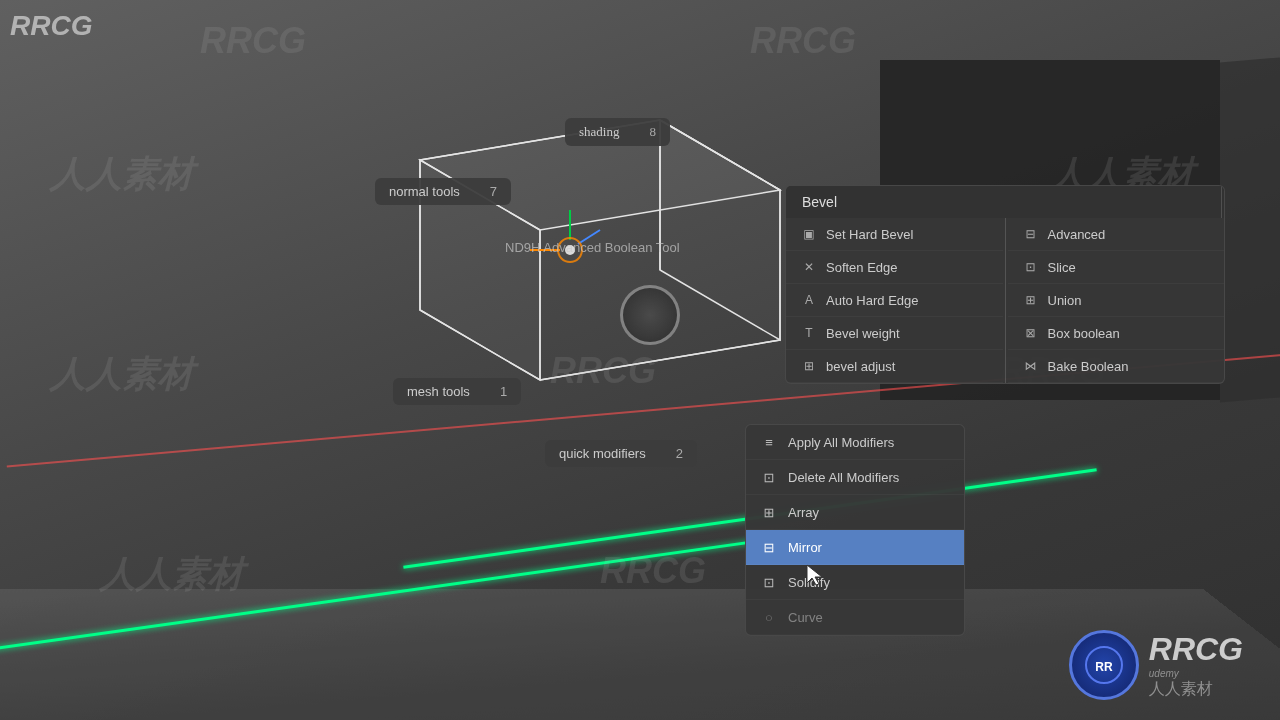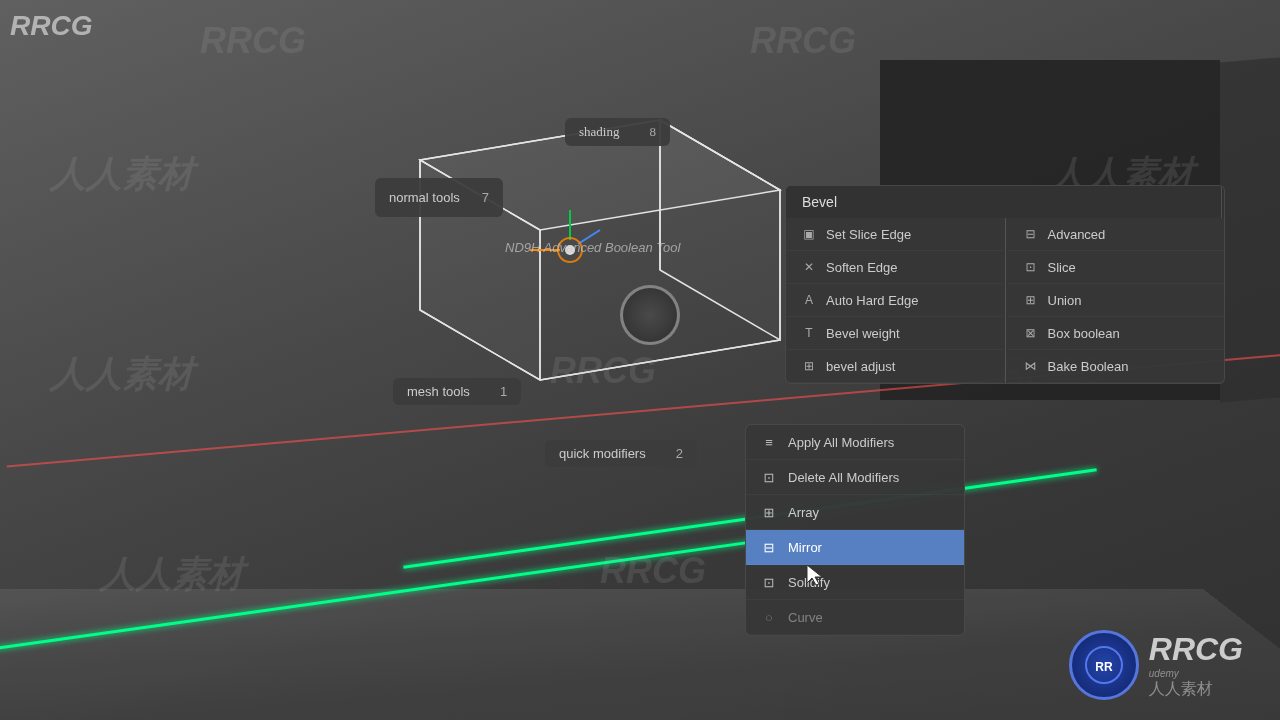--- a/index.html
+++ b/index.html
@@ -97,24 +97,24 @@
       gap: 30px;
       font-family: Liberation Serif, serif;
     }
 
     
     .normal-tools-panel {
       top: 178px;
       left: 375px;
       background: rgba(60, 60, 60, 0.95);
       border-radius: 6px;
-      padding: 12px 14px;
-      display: flex;
-      align-items: center;
-      gap: 22px;
+      padding: 6px 14px;
+      display: flex;
+      align-items: center;
+      gap: 30px;
     }
 
     
     .mesh-tools-panel {
       top: 378px;
       left: 393px;
       background: rgba(60, 60, 60, 0.95);
       border-radius: 6px;
       padding: 6px 14px;
       display: flex;
@@ -193,21 +193,20 @@
     }
 
     
     .nd9h-label {
       position: absolute;
       top: 240px;
       left: 505px;
       color: rgba(200,200,200,0.7);
       font-size: 13px;
       pointer-events: none;
-      font-style: italic;
     }
 
     
     .orbit-circle {
       position: absolute;
       top: 285px;
       left: 620px;
       width: 60px;
       height: 60px;
       border: 3px solid rgba(150,150,150,0.8);
@@ -481,21 +480,21 @@
 
   <div class="bevel-boolean-menu">
     <div class="menu-header-row">
       <div class="menu-col-header">Bevel</div>
       <div class="divider"></div>
     </div>
     <div class="menu-items-row">
       <div class="menu-col">
         <div class="menu-item">
           <span class="menu-icon">▣</span>
-          <span>Set Slice Edge</span>
+          <span>Set Hard Bevel</span>
         </div>
         <div class="menu-item">
           <span class="menu-icon">✕</span>
           <span>Soften Edge</span>
         </div>
         <div class="menu-item">
           <span class="menu-icon">A</span>
           <span>Auto Hard Edge</span>
         </div>
         <div class="menu-item">

